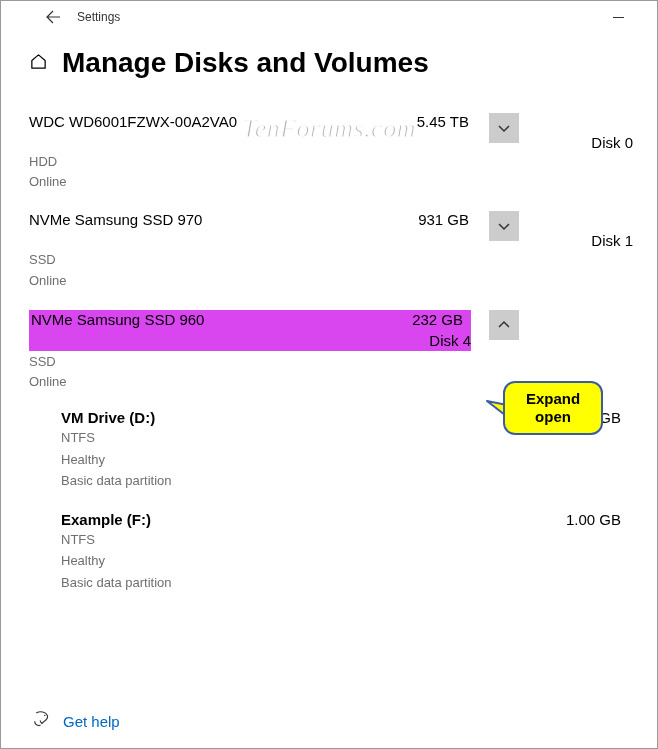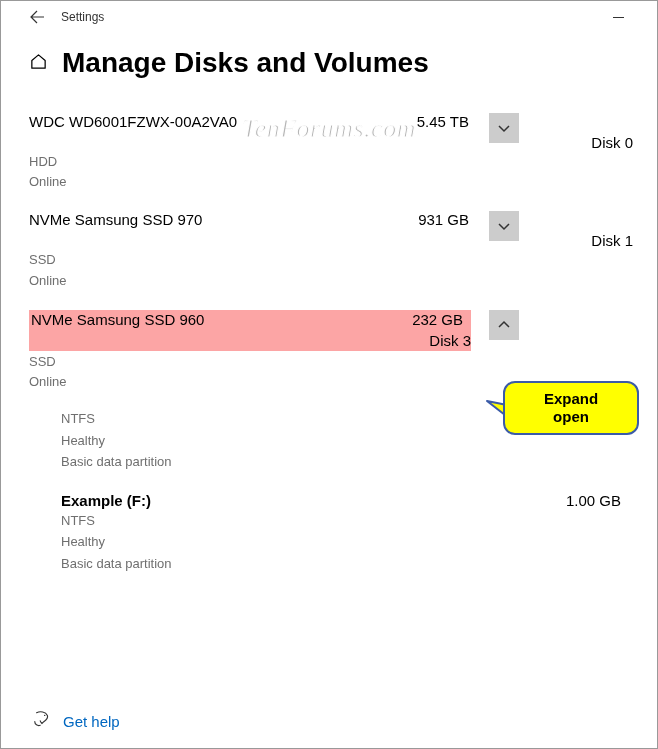--- a/index.html
+++ b/index.html
@@ -14,20 +14,21 @@
       background: #fff;
       border: 1px solid #999;
       position: relative;
       overflow: hidden;
     }
     .titlebar {
       height: 32px;
       display: flex;
       align-items: center;
       padding: 0 16px;
+      margin-left: 16px;
     }
     .back-btn {
       width: 40px;
       height: 32px;
       display: flex;
       align-items: center;
       justify-content: center;
       cursor: pointer;
     }
     .title-text {
@@ -113,21 +114,21 @@
       display: flex;
       align-items: center;
       justify-content: center;
       cursor: pointer;
       margin-left: 10px;
       position: absolute;
       left: 450px;
       top: 0;
     }
     .highlighted-block {
-      background: #fca5a5;
+      background: #d946ef;
       width: 442px;
       padding: 1px 0 2px 0;
     }
     .volume-list {
       margin-left: 32px;
       margin-top: 18px;
     }
     .volume-item {
       margin-bottom: 20px;
     }
@@ -177,21 +178,21 @@
       color: #b7b7b7;
       -webkit-text-stroke: 1px #fff;
       text-shadow: 0 1px 0 #fff, 0 -1px 0 #fff, 1px 0 0 #fff, -1px 0 0 #fff;
       letter-spacing: 0.5px;
       pointer-events: none;
     }
     .callout {
       position: absolute;
       left: 502px;
       top: 380px;
-      width: 136px;
+      width: 100px;
       height: 54px;
       background: #ffff00;
       border: 2px solid #3b5ba7;
       border-radius: 12px;
       display: flex;
       align-items: center;
       justify-content: center;
       text-align: center;
       font-size: 15px;
       font-weight: 700;
@@ -271,34 +272,38 @@
   </div>
 
   <div class="disk-item" style="margin-bottom:0;">
     <div class="disk-row">
       <div class="disk-main">
         <div class="highlighted-block">
           <div class="disk-header-line" style="width:438px; padding-left:2px; padding-right:4px;">
             <span class="disk-name">NVMe Samsung SSD 960</span>
             <span class="disk-size">232 GB</span>
           </div>
-          <div class="disk-sub" style="padding-left:2px;">Disk 3</div>
+          <div class="disk-sub" style="padding-left:2px;">Disk 4</div>
         </div>
         <div class="disk-meta">SSD</div>
         <div class="disk-meta">Online</div>
       </div>
       <div class="expand-btn">
         <svg width="14" height="14" viewBox="0 0 14 14">
             <path d="M2 9 L7 4 L12 9" stroke="#333" stroke-width="1.5" fill="none"></path>
           </svg>
       </div>
     </div>
 
     <div class="volume-list">
       <div class="volume-item">
+        <div class="volume-header-line">
+          <span class="volume-name">VM Drive (D:)</span>
+          <span class="volume-size">231 GB</span>
+        </div>
         <div class="volume-meta">NTFS</div>
         <div class="volume-meta">Healthy</div>
         <div class="volume-meta">Basic data partition</div>
       </div>
       <div class="volume-item">
         <div class="volume-header-line">
           <span class="volume-name">Example (F:)</span>
           <span class="volume-size">1.00 GB</span>
         </div>
         <div class="volume-meta">NTFS</div>

